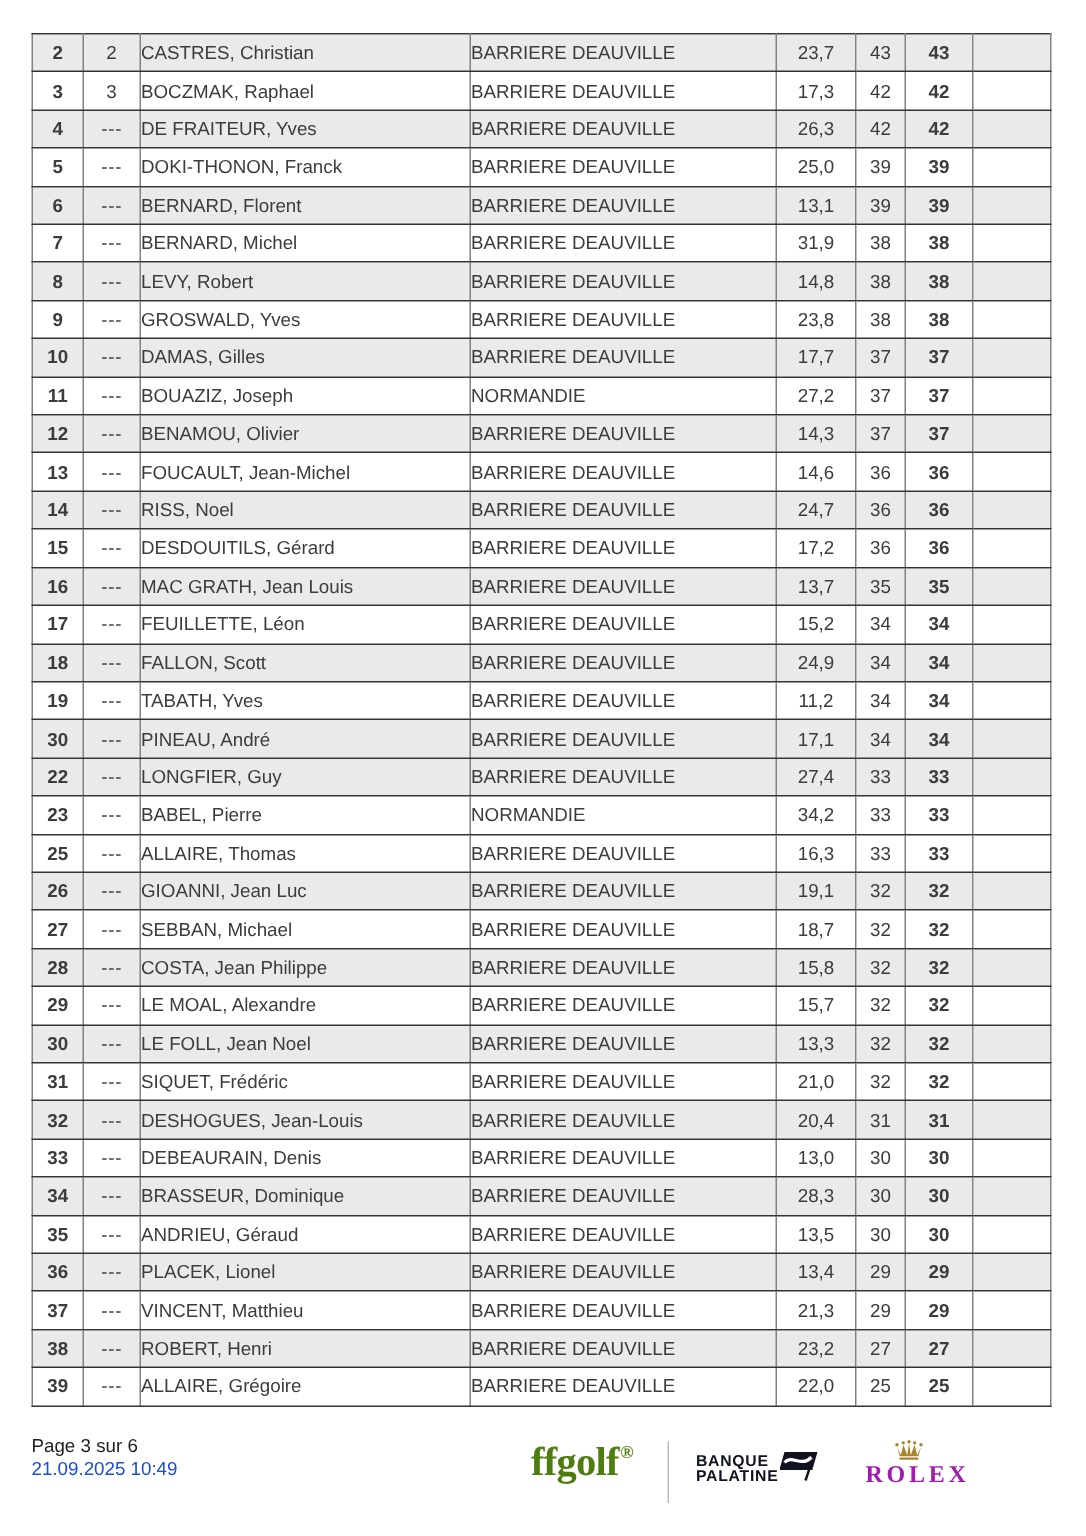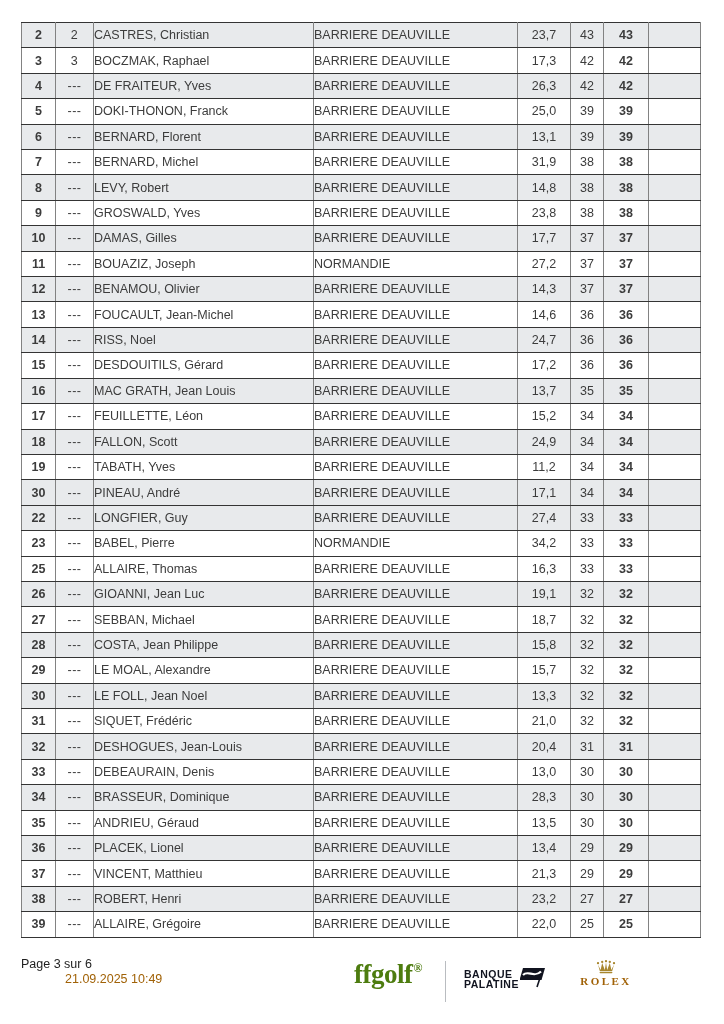--- a/index.html
+++ b/index.html
@@ -24,33 +24,33 @@
   td.c1{font-weight:bold;color:#1c1c1c;text-align:center;}
   td.c2{text-align:center;color:#8f9194;font-size:11px;letter-spacing:.5px;}
   td.c3,td.c4{text-align:left;padding-left:7px;}
   td.c5,td.c6{text-align:center;}
   td.c7{text-align:center;font-weight:bold;color:#1c1c1c;
         border-left:1.5px solid #343434;border-right:1.5px solid #343434;}
   td.c8{}
   
   .footer-left{position:absolute;left:21px;top:957px;}
   .page-label{font-size:12.5px;font-weight:normal;color:#1f1f1f;line-height:15px;}
-  .datetime{font-size:12.5px;color:#a16207;line-height:15px;margin-left:44px;}
+  .datetime{font-size:12.5px;color:#1d4ed8;line-height:15px;}
   .ffgolf{position:absolute;left:354px;top:959px;
     font-family:"Liberation Serif",serif;font-weight:600;font-size:27px;
     color:#4d7c0f;letter-spacing:-.5px;}
   .ffgolf .reg{font-size:12px;position:relative;top:-11px;left:1px;letter-spacing:0;}
   .logo-divider{position:absolute;left:445px;top:961px;width:1px;height:41px;background:#b9bcc0;}
   .bp{position:absolute;left:464px;top:968px;display:flex;align-items:center;}
   .bp-text{font-size:10.5px;font-weight:bold;letter-spacing:.5px;line-height:10px;color:#10131f;}
   .bp-flag{margin-left:1px;margin-top:-2px;}
   .rolex{position:absolute;left:577px;top:960px;width:58px;text-align:center;}
   .rolex-crown{display:block;margin:0 auto;}
-  .rolex-text{font-family:"Liberation Serif",serif;font-size:11px;font-weight:600;
-    letter-spacing:2.5px;color:#a16207;margin-top:1px;}
+  .rolex-text{font-family:"Liberation Serif",serif;font-size:16px;font-weight:600;
+    letter-spacing:2.5px;color:#a21caf;margin-top:1px;}
 </style>
 </head>
 <body>
 
 <table class="results">
   <colgroup>
     <col style="width:34px">
       <col style="width:38px">
       <col style="width:220px">
     <col style="width:204px">

